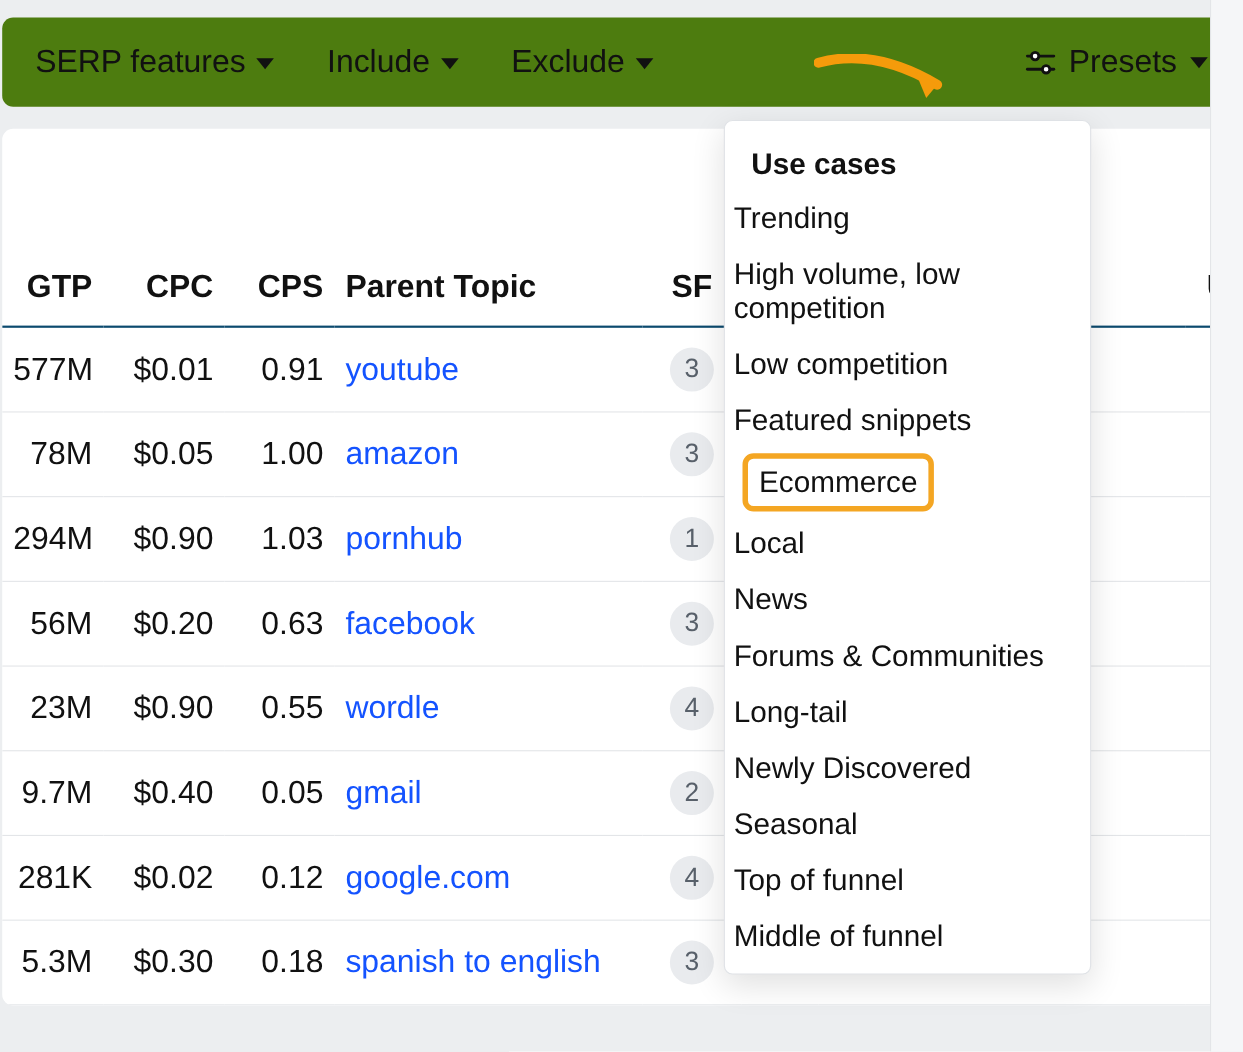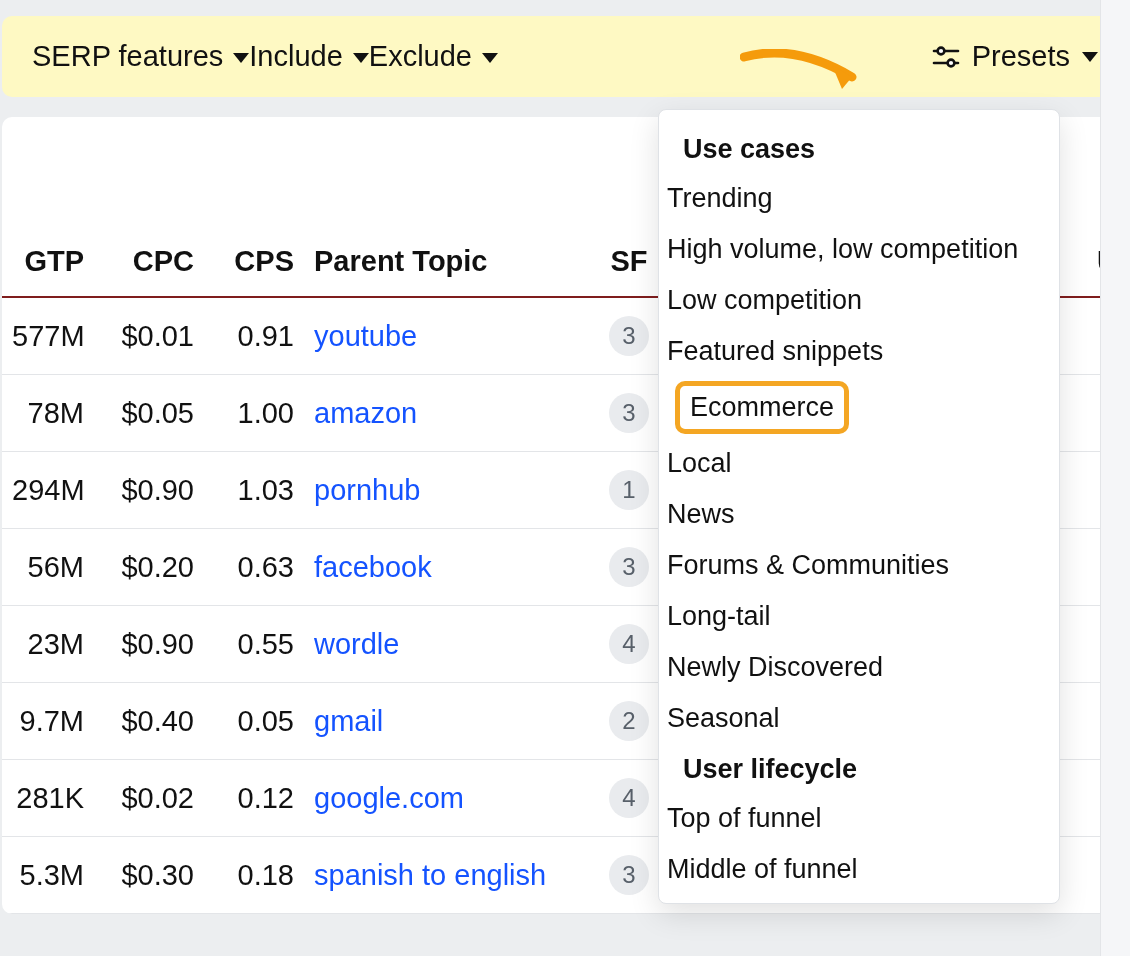--- a/index.html
+++ b/index.html
@@ -10,26 +10,27 @@
     color:#111;
     width:1130px;
     height:956px;
     overflow:hidden;
     position:relative;
   }
 
   .page { position:absolute; left:-10px; top:0; width:1150px; }
 
   .filter-bar {
-    background:#fef9c3;
+    background:#4d7c0f;
     border-radius:10px;
     margin:16px 12px 0 12px;
     padding:24px 30px;
     display:flex;
     align-items:center;
+    gap:48px;
     position:relative;
   }
   .filter-btn {
     display:inline-flex;
     align-items:center;
     font-size:29px;
     color:#111;
     cursor:pointer;
     user-select:none;
     gap:10px;
@@ -71,21 +72,21 @@
   }
   table { border-collapse:collapse; width:100%; table-layout:fixed; }
   th, td {
     font-size:29px;
     text-align:left;
     border-bottom:1px solid #e3e5e8;
     padding:18px 10px;
     white-space:nowrap;
     overflow:hidden;
   }
-  th { font-weight:700; border-bottom:2px solid #7f1d1d; }
+  th { font-weight:700; border-bottom:2px solid #0c4a6e; }
   .num { text-align:right; }
   .link { color:#1453ff; }
   .sf-badge {
     display:inline-flex;
     align-items:center;
     justify-content:center;
     width:40px; height:40px;
     border-radius:50%;
     background:#e9ebee;
     color:#58606a;
@@ -94,21 +95,21 @@
   .trend-icon {
     display:inline-block;
     margin-left:14px;
     vertical-align:middle;
   }
 
   
   .dropdown {
     position:absolute;
     left:668px; top:109px;
-    width:402px;
+    width:334px;
     background:#fff;
     border:1px solid #dfe2e6;
     border-radius:8px;
     box-shadow:0 10px 30px rgba(0,0,0,0.12);
     padding:14px 0 8px 0;
     z-index:50;
   }
   .dd-heading {
     font-size:27px;
     font-weight:700;
@@ -295,21 +296,20 @@
             <td></td>
             <td class="num">a</td>
           </tr>
         </tbody>
     </table>
   </div>
 
   <div class="dropdown">
     <div class="dd-heading">Use cases</div>
     <div id="dd-list-1"><div class="dd-item">Trending</div><div class="dd-item">High volume, low competition</div><div class="dd-item">Low competition</div><div class="dd-item">Featured snippets</div><div class="dd-item highlighted">Ecommerce</div><div class="dd-item">Local</div><div class="dd-item">News</div><div class="dd-item">Forums &amp; Communities</div><div class="dd-item">Long-tail</div><div class="dd-item">Newly Discovered</div><div class="dd-item">Seasonal</div></div>
-    <div class="dd-heading">User lifecycle</div>
     <div id="dd-list-2">
         <div class="dd-item">Top of funnel</div>
         <div class="dd-item">Middle of funnel</div>
       </div>
   </div>
 
 </div>
 
 <div class="scroll-strip"></div>
 

